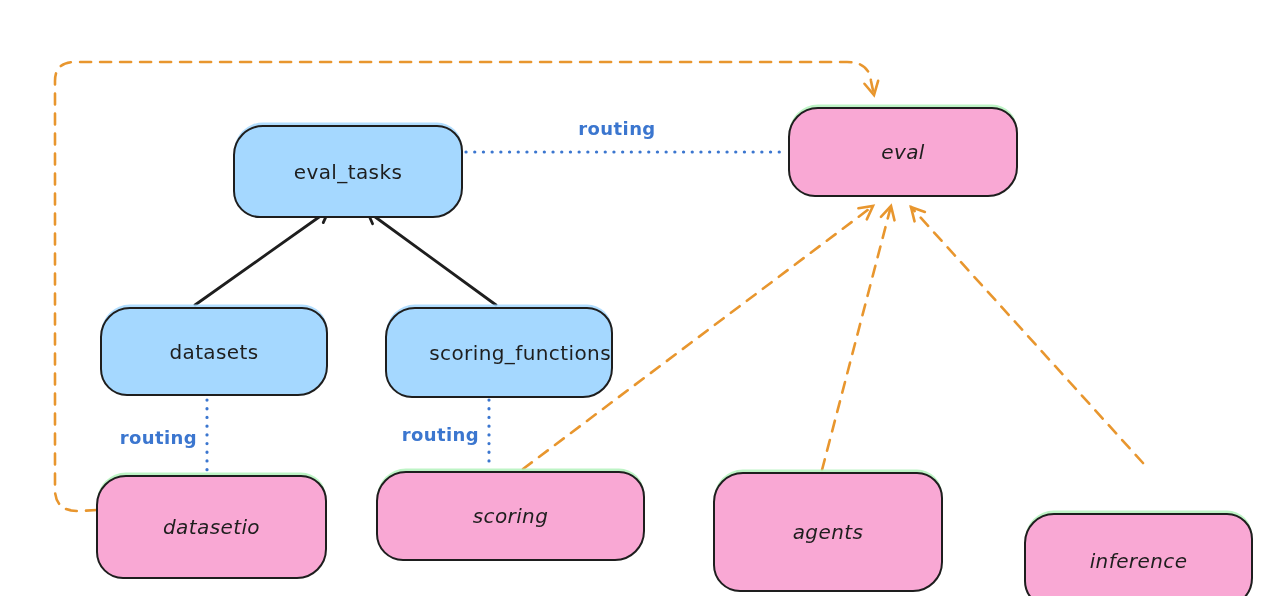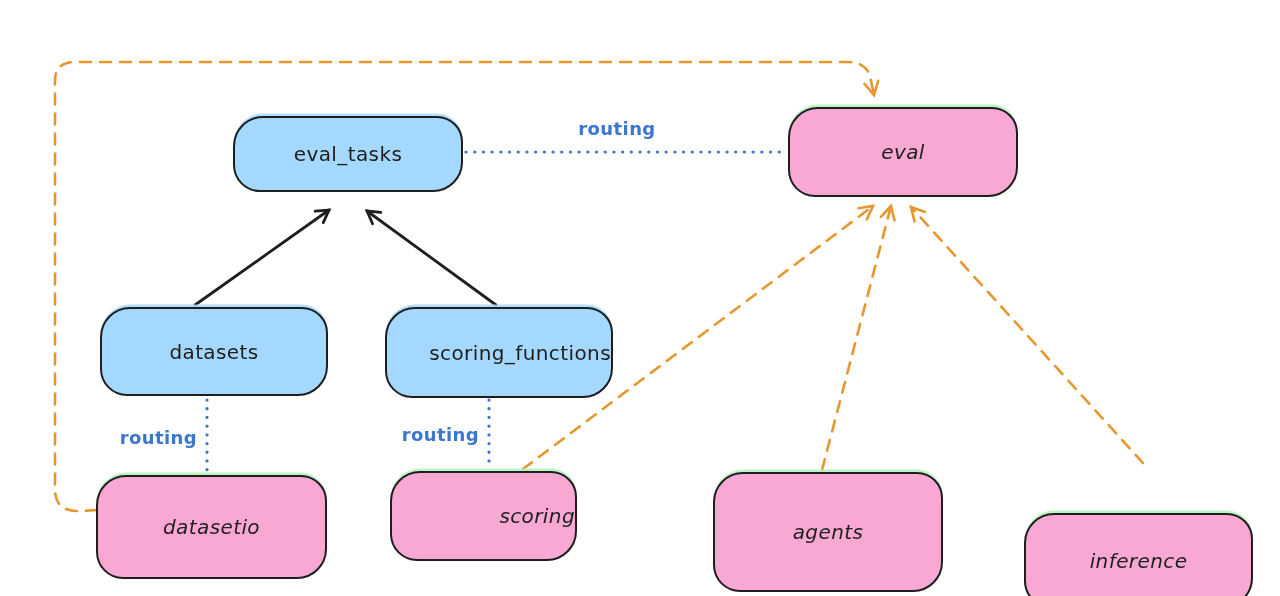--- a/index.html
+++ b/index.html
@@ -53,41 +53,41 @@
     <line x1="466" y1="152" x2="786" y2="152" stroke="#3b76cf" stroke-width="3.2" stroke-linecap="round" stroke-dasharray="0.1 8.6"></line>
     <line x1="207" y1="400" x2="207" y2="472" stroke="#3b76cf" stroke-width="3.2" stroke-linecap="round" stroke-dasharray="0.1 8.6"></line>
     <line x1="489" y1="400" x2="489" y2="468" stroke="#3b76cf" stroke-width="3.2" stroke-linecap="round" stroke-dasharray="0.1 8.6"></line>
 
     <path d="M 97 510 L 80 511 Q 56 512 55 491 L 55 81 Q 55 62 75 62 L 847 62 Q 869 62 871 81 L 874 95" fill="none" stroke="#e8962e" stroke-width="2.6" stroke-linecap="round" stroke-dasharray="11 9" marker-end="url(#ah-orange)"></path>
     <line x1="523" y1="469" x2="873" y2="206" stroke="#e8962e" stroke-width="2.6" stroke-linecap="round" stroke-dasharray="11 9" marker-end="url(#ah-orange)"></line>
     <line x1="822" y1="470" x2="891" y2="206" stroke="#e8962e" stroke-width="2.6" stroke-linecap="round" stroke-dasharray="11 9" marker-end="url(#ah-orange)"></line>
     <line x1="1143" y1="463" x2="911" y2="207" stroke="#e8962e" stroke-width="2.6" stroke-linecap="round" stroke-dasharray="11 9" marker-end="url(#ah-orange)"></line>
   </svg>
 
-  <div class="node blue" style="left:233px;top:116px;width:230px;height:76px;">
+  <div class="node blue" style="left:233px;top:125px;width:230px;height:93px;">
     <span>eval_tasks</span>
   </div>
 
   <div class="node green" style="left:788px;top:107px;width:230px;height:90px;">
     <span>eval</span>
   </div>
 
   <div class="node blue" style="left:100px;top:307px;width:228px;height:89px;">
     <span>datasets</span>
   </div>
 
   <div class="node blue" style="left:385px;top:307px;width:228px;height:91px;justify-content:flex-end;">
     <span>scoring_functions</span>
   </div>
 
   <div class="node green" style="left:96px;top:475px;width:231px;height:104px;">
     <span>datasetio</span>
   </div>
 
-  <div class="node green" style="left:390px;top:471px;width:187px;height:90px;justify-content:flex-end;">
+  <div class="node green" style="left:376px;top:471px;width:269px;height:90px;">
     <span>scoring</span>
   </div>
 
   <div class="node green" style="left:713px;top:472px;width:230px;height:120px;">
     <span>agents</span>
   </div>
 
   <div class="node green" style="left:1024px;top:465px;width:229px;height:95px;margin-top:48px;">
     <span>inference</span>
   </div>

